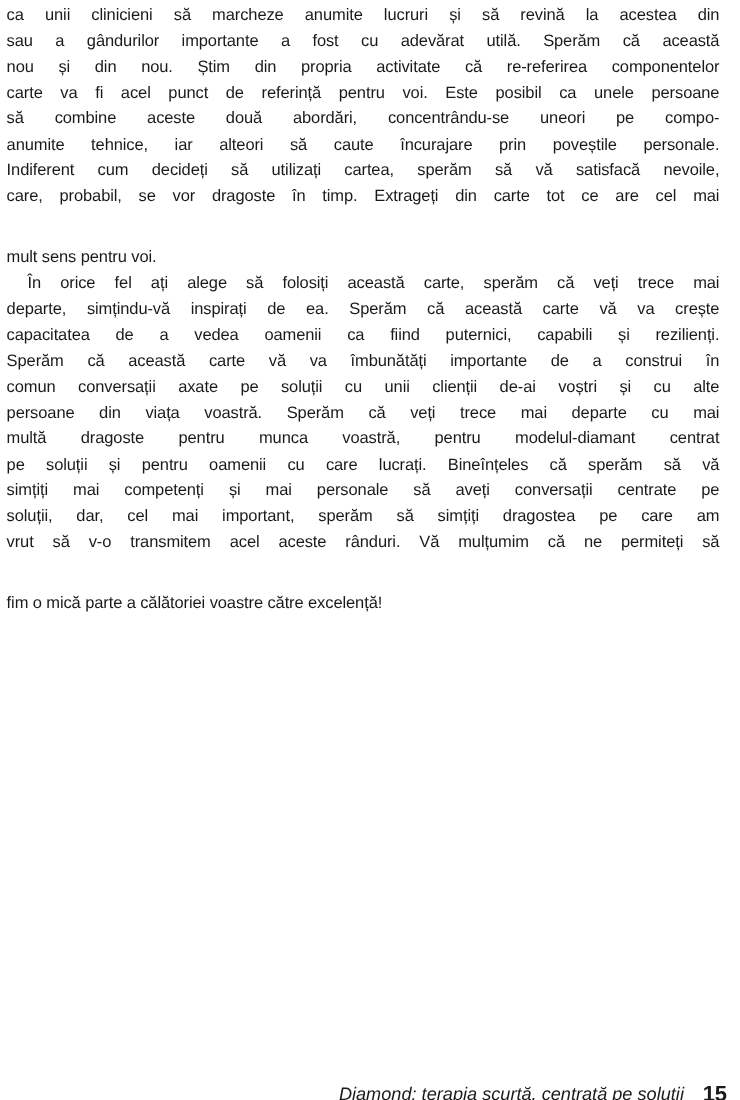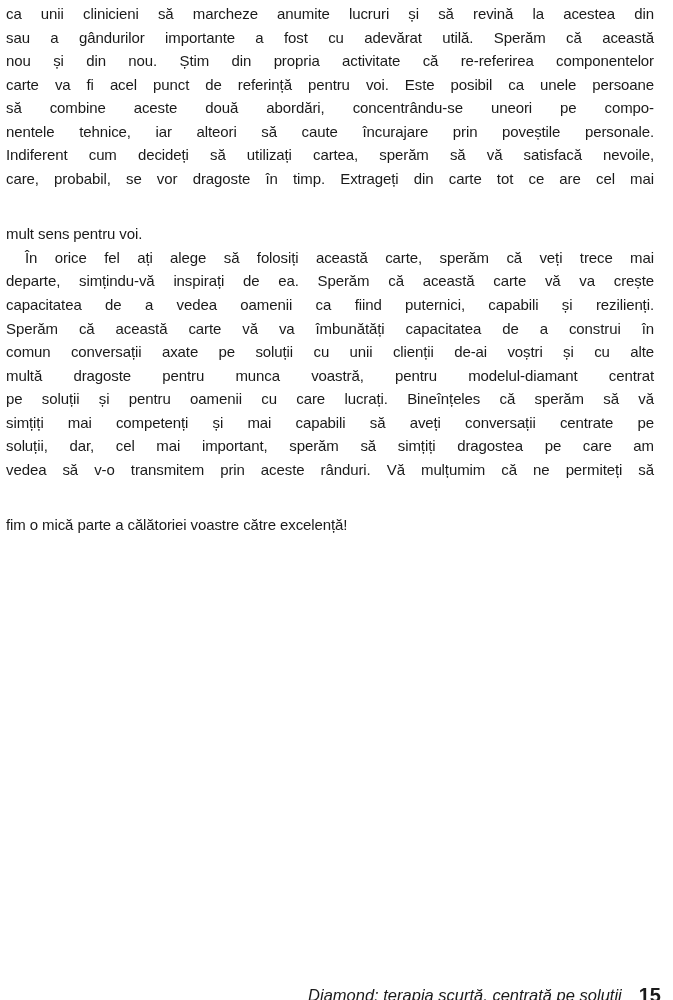--- a/index.html
+++ b/index.html
@@ -29,36 +29,37 @@
 </head>
 <body>
 
 <div class="page">
   <p class="para">
     <span class="ln first">ca unii clinicieni să marcheze anumite lucruri și să revină la acestea din</span>
     <span class="ln">sau a gândurilor importante a fost cu adevărat utilă. Sperăm că această</span>
     <span class="ln">nou și din nou. Știm din propria activitate că re-referirea componentelor</span>
     <span class="ln">carte va fi acel punct de referință pentru voi. Este posibil ca unele persoane</span>
     <span class="ln">să combine aceste două abordări, concentrându-se uneori pe compo-</span>
-    <span class="ln">nentele tehnice, iar alteori să caute încurajare prin poveștile personale.</span>
+    <span class="ln">anumite tehnice, iar alteori să caute încurajare prin poveștile personale.</span>
     <span class="ln">Indiferent cum decideți să utilizați cartea, sperăm să vă satisfacă nevoile,</span>
     <span class="ln">care, probabil, se vor dragoste în timp. Extrageți din carte tot ce are cel mai</span>
     <span class="ln last">mult sens pentru voi.</span>
   </p>
   <p class="para indent">
     <span class="ln first">În orice fel ați alege să folosiți această carte, sperăm că veți trece mai</span>
     <span class="ln">departe, simțindu-vă inspirați de ea. Sperăm că această carte vă va crește</span>
     <span class="ln">capacitatea de a vedea oamenii ca fiind puternici, capabili și rezilienți.</span>
-    <span class="ln">Sperăm că această carte vă va îmbunătăți capacitatea de a construi în</span>
+    <span class="ln">Sperăm că această carte vă va îmbunătăți importante de a construi în</span>
     <span class="ln">comun conversații axate pe soluții cu unii clienții de-ai voștri și cu alte</span>
+    <span class="ln">persoane din viața voastră. Sperăm că veți trece mai departe cu mai</span>
     <span class="ln">multă dragoste pentru munca voastră, pentru modelul-diamant centrat</span>
     <span class="ln">pe soluții și pentru oamenii cu care lucrați. Bineînțeles că sperăm să vă</span>
-    <span class="ln">simțiți mai competenți și mai capabili să aveți conversații centrate pe</span>
+    <span class="ln">simțiți mai competenți și mai personale să aveți conversații centrate pe</span>
     <span class="ln">soluții, dar, cel mai important, sperăm să simțiți dragostea pe care am</span>
-    <span class="ln">vedea să v-o transmitem prin aceste rânduri. Vă mulțumim că ne permiteți să</span>
+    <span class="ln">vrut să v-o transmitem acel aceste rânduri. Vă mulțumim că ne permiteți să</span>
     <span class="ln last">fim o mică parte a călătoriei voastre către excelență!</span>
   </p>
 </div>
 
 <div class="footer">
   <span class="title">Diamond: terapia scurtă, centrată pe soluții</span>
   <span class="num">15</span>
 </div>
 
 </body></html>

